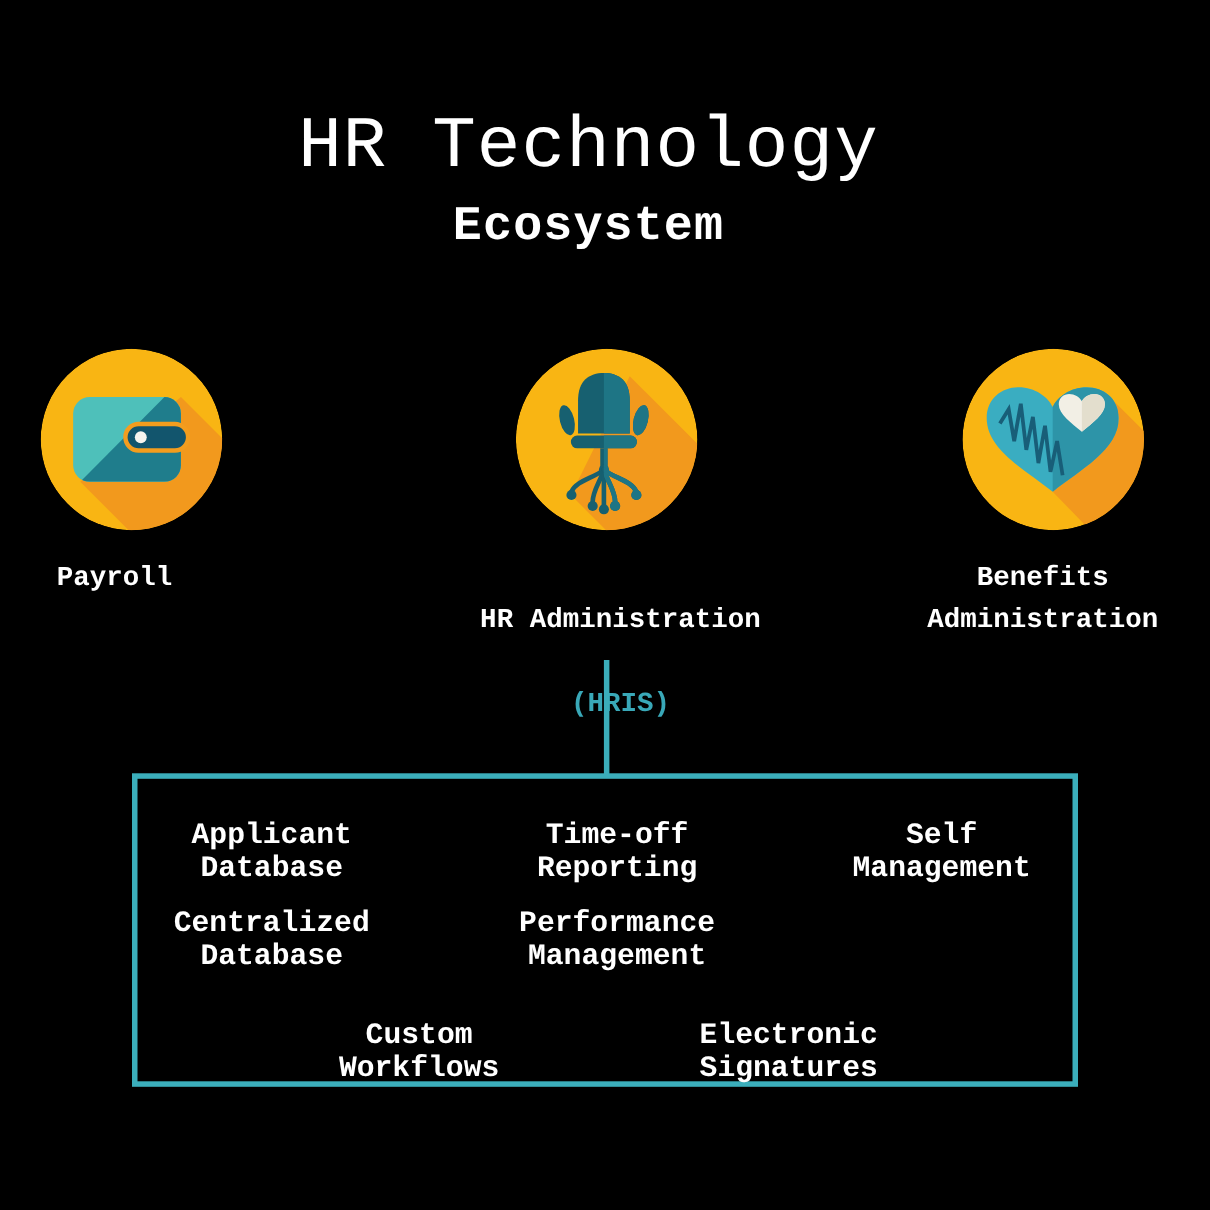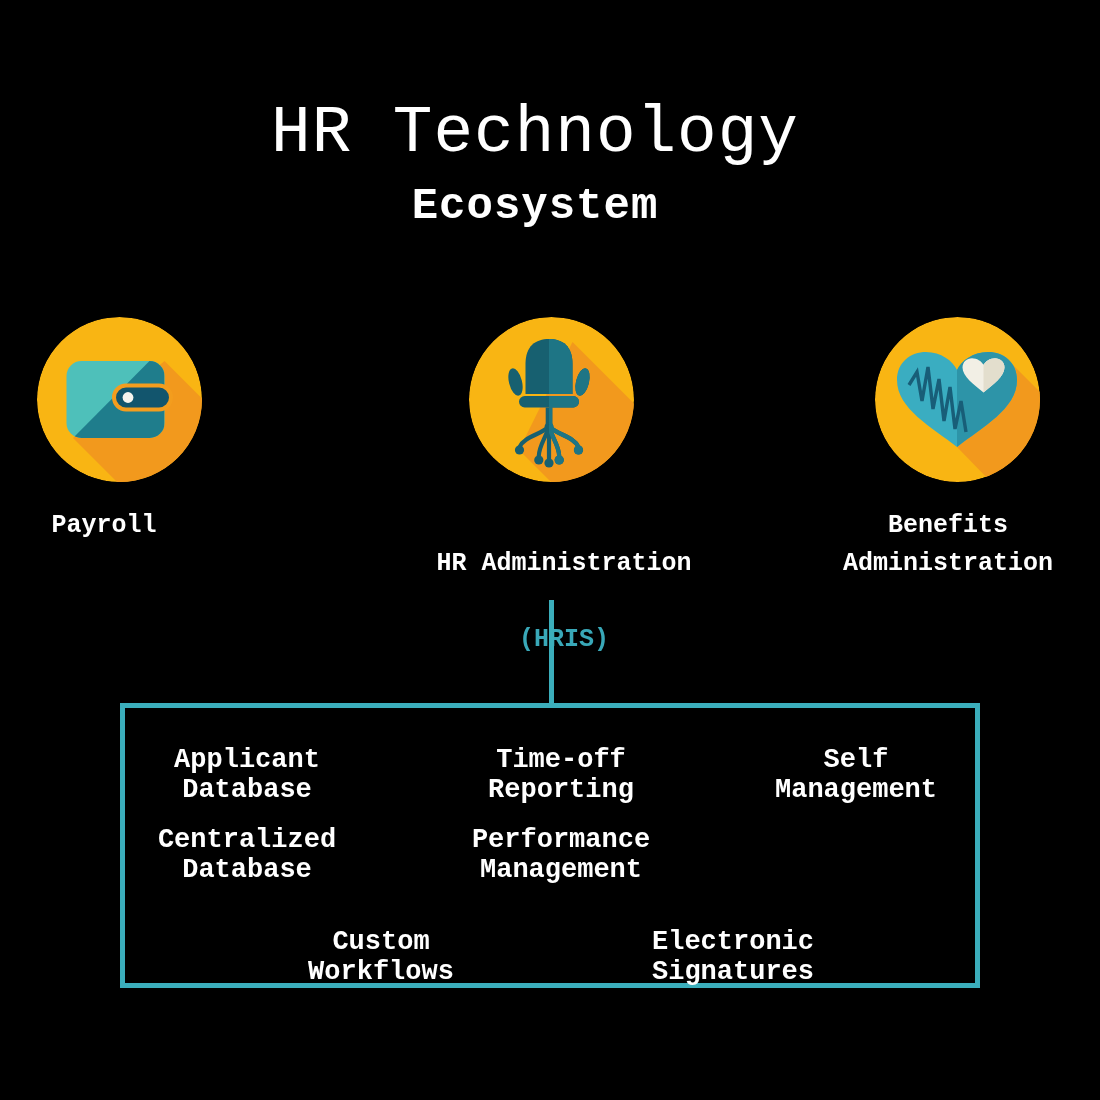--- a/index.html
+++ b/index.html
@@ -40,21 +40,21 @@
   .node-sublabel{color:var(--teal_text);}
   .connector{position:absolute;left:549px;top:600px;width:5px;height:104px;
     background:var(--teal_line);}
   .features-box{position:absolute;left:120px;top:703px;width:860px;height:285px;
     border:5px solid var(--teal_line);box-sizing:border-box;}
   .feature{position:absolute;transform:translateX(-50%);text-align:center;
     color:var(--white);font-size:27px;font-weight:800;line-height:30px;
     white-space:pre-line;}
   .f-r1{top:37px;} .f-r2{top:117px;} .f-r3{top:195px;margin-top:24px;}
   .f-c1{left:122px;} .f-c2{left:436px;} .f-c3{left:731px;}
-  .f-c1b{left:256px;} .f-c2b{left:608px;text-align:center;}
+  .f-c1b{left:256px;} .f-c2b{left:592px;text-align:center;}
 </style>
 </head>
 <body>
 
 <div class="stage">
 
   <div class="title">
     <div class="t1">HR Technology</div>
     <div class="t2">Ecosystem</div>
   </div>

